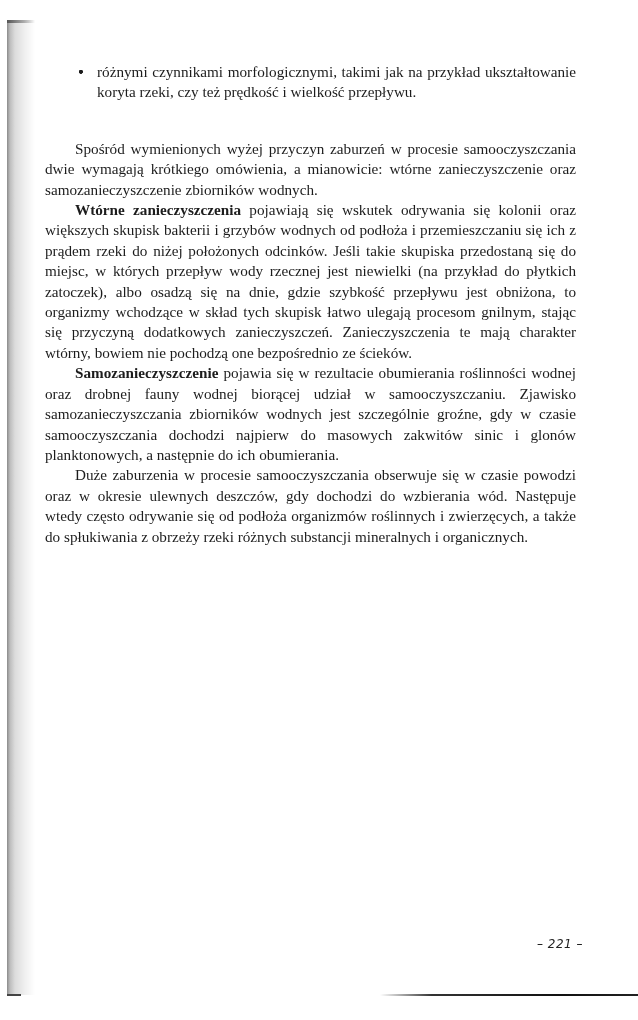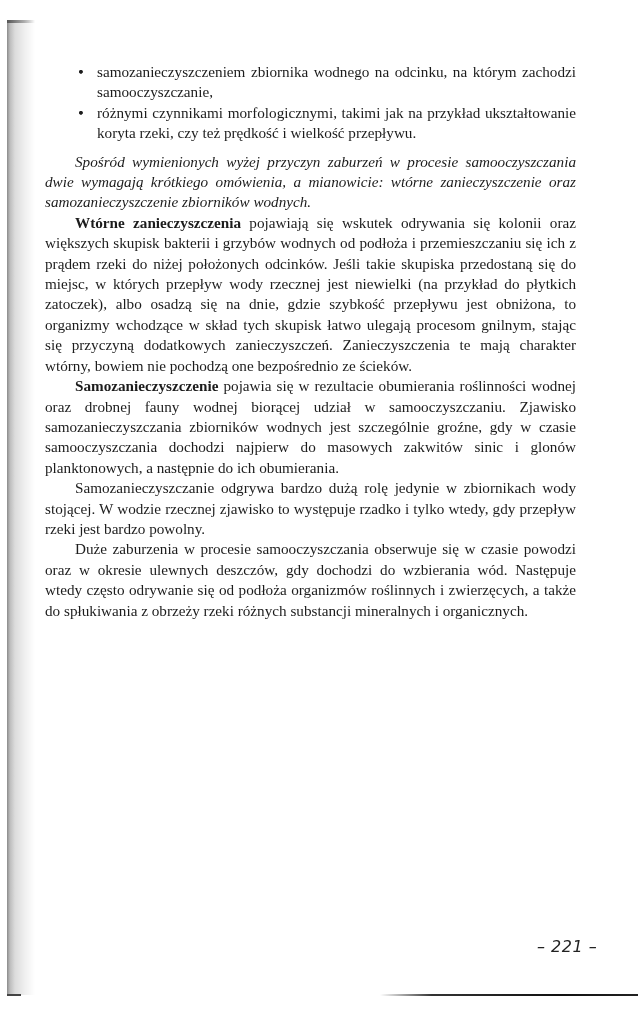--- a/index.html
+++ b/index.html
@@ -25,45 +25,44 @@
   .text {
     position: absolute; left: 45px; top: 62px; width: 531px;
     font-size: 15.2px; line-height: 20.4px; text-align: justify;
   }
   ul.bullets { list-style: none; margin: 0; padding: 0; }
   ul.bullets li { position: relative; padding-left: 52px; }
   ul.bullets li .dot {
     position: absolute; left: 31px; top: 0; width: 10px; text-align: center;
   }
   p { margin: 0; text-indent: 30px; }
-  p.first { margin-top: 8px; font-style: italic; }
+  p.first { margin-top: 36px; }
   b { font-weight: bold; }
   .page-number {
     position: absolute; left: 537px; top: 937px;
-    font-family: "DejaVu Sans", sans-serif; font-style: italic; font-size: 16px; color: #222;
+    font-family: "DejaVu Sans", sans-serif; font-style: italic; font-size: 12px; color: #222;
     letter-spacing: 0.5px;
   }
 </style>
 </head>
 <body>
 
 <div class="gutter"></div>
 <div class="gutter-top"></div>
 
 <div class="text">
   <ul class="bullets">
     <li><span class="dot">•</span></li>
-    <li><span class="dot">•</span><span>samozanieczyszczeniem zbiornika wodnego na odcinku, na którym zachodzi samooczyszczanie,</span></li>
+    <li><span class="dot">•</span></li>
     <li><span class="dot">•</span></li>
     <li><span class="dot">•</span><span>różnymi czynnikami morfologicznymi, takimi jak na przykład ukształtowanie koryta rzeki, czy też prędkość i wielkość przepływu.</span></li>
   </ul>
 
   <p class="first"><b></b><span>Spośród wymienionych wyżej przyczyn zaburzeń w procesie samooczyszczania dwie wymagają krótkiego omówienia, a mianowicie: wtórne zanieczyszczenie oraz samozanieczyszczenie zbiorników wodnych.</span></p>
   <p><b>Wtórne zanieczyszczenia</b><span> pojawiają się wskutek odrywania się kolonii oraz większych skupisk bakterii i grzybów wodnych od podłoża i przemieszczaniu się ich z prądem rzeki do niżej położonych odcinków. Jeśli takie skupiska przedostaną się do miejsc, w których przepływ wody rzecznej jest niewielki (na przykład do płytkich zatoczek), albo osadzą się na dnie, gdzie szybkość przepływu jest obniżona, to organizmy wchodzące w skład tych skupisk łatwo ulegają procesom gnilnym, stając się przyczyną dodatkowych zanieczyszczeń. Zanieczyszczenia te mają charakter wtórny, bowiem nie pochodzą one bezpośrednio ze ścieków.</span></p>
   <p><b>Samozanieczyszczenie</b><span> pojawia się w rezultacie obumierania roślinności wodnej oraz drobnej fauny wodnej biorącej udział w samooczyszczaniu. Zjawisko samozanieczyszczania zbiorników wodnych jest szczególnie groźne, gdy w czasie samooczyszczania dochodzi najpierw do masowych zakwitów sinic i glonów planktonowych, a następnie do ich obumierania.</span></p>
-  <p><b></b><span>Samozanieczyszczanie odgrywa bardzo dużą rolę jedynie w zbiornikach wody stojącej. W wodzie rzecznej zjawisko to występuje rzadko i tylko wtedy, gdy przepływ rzeki jest bardzo powolny.</span></p>
   <p><b></b><span>Duże zaburzenia w procesie samooczyszczania obserwuje się w czasie powodzi oraz w okresie ulewnych deszczów, gdy dochodzi do wzbierania wód. Następuje wtedy często odrywanie się od podłoża organizmów roślinnych i zwierzęcych, a także do spłukiwania z obrzeży rzeki różnych substancji mineralnych i organicznych.</span></p>
 </div>
 
 <div class="page-number">– 221 –</div>
 
 <div class="bottom-rule-left"></div>
 <div class="bottom-rule"></div>
 
 </body></html>

